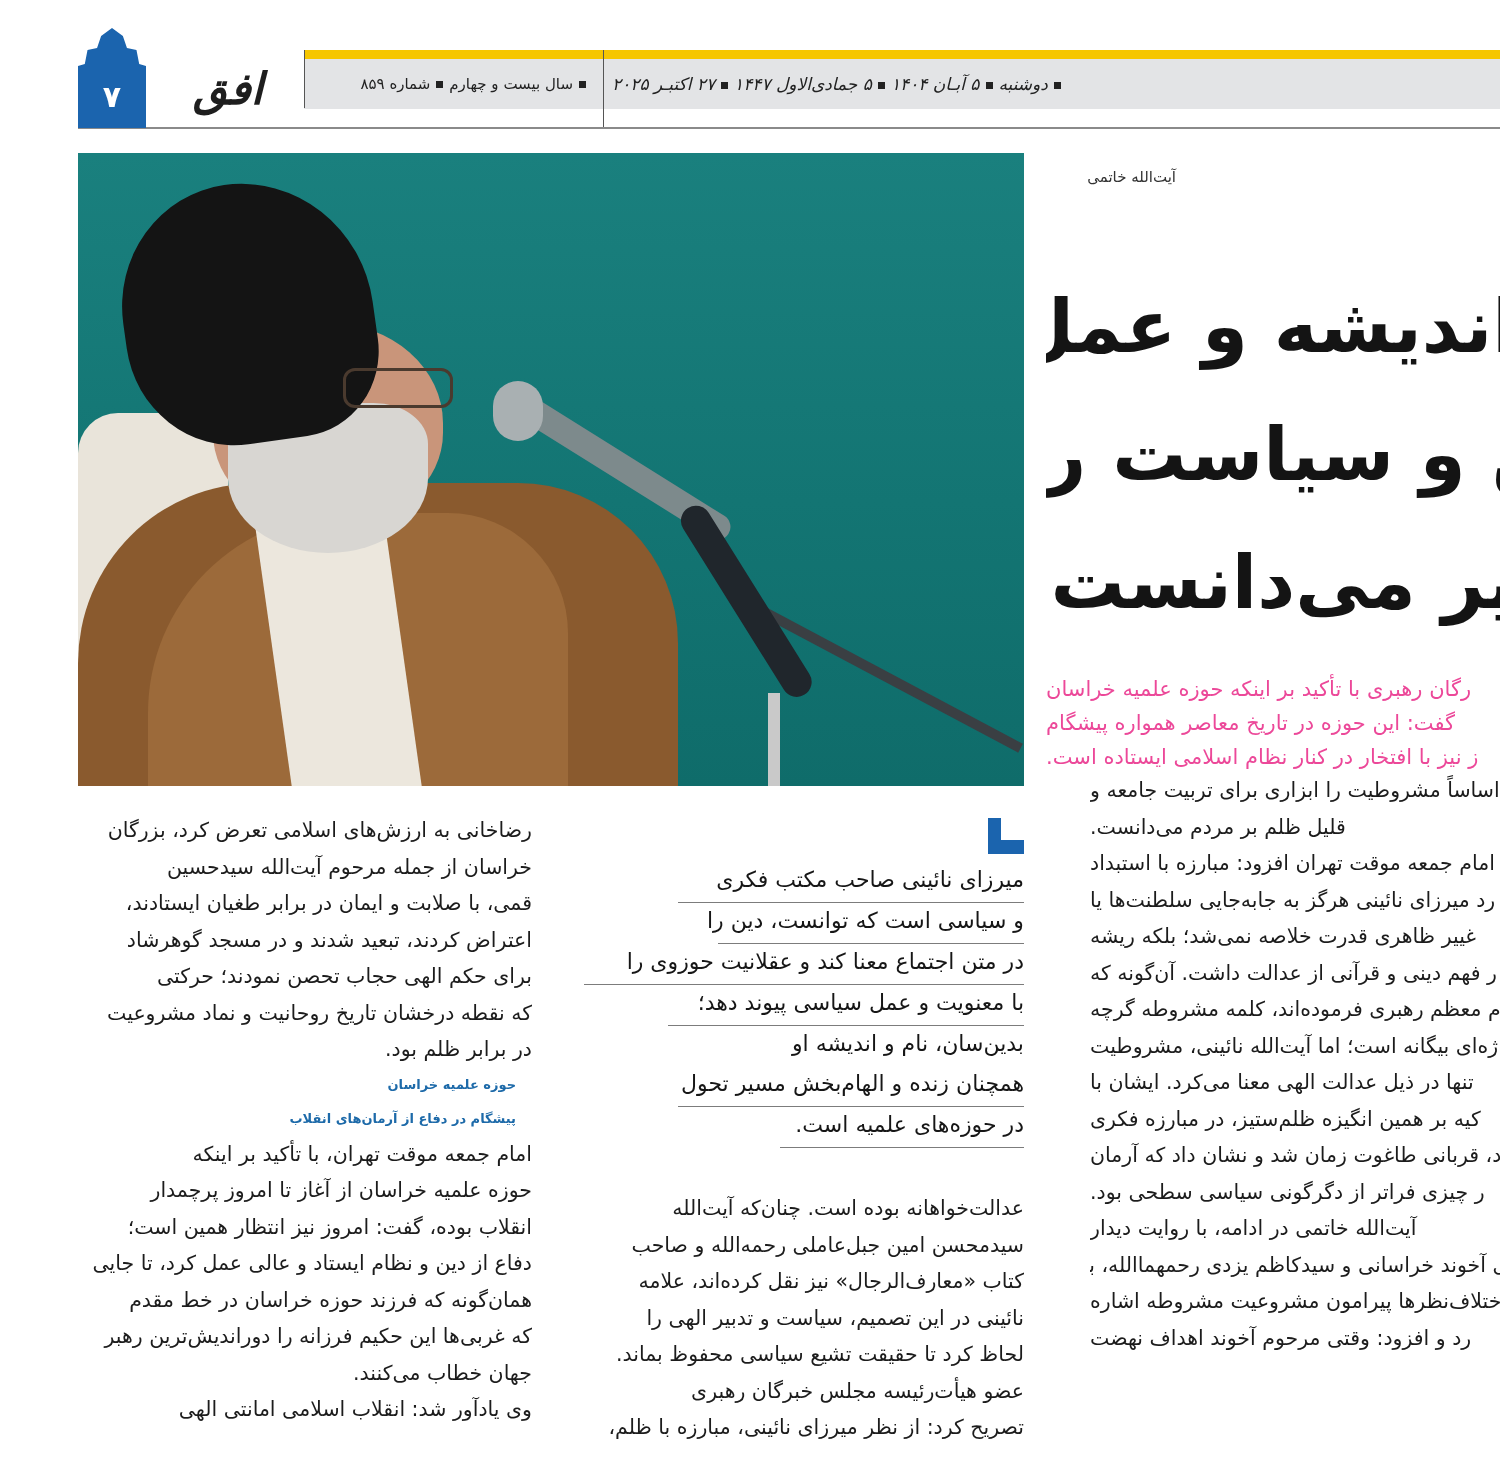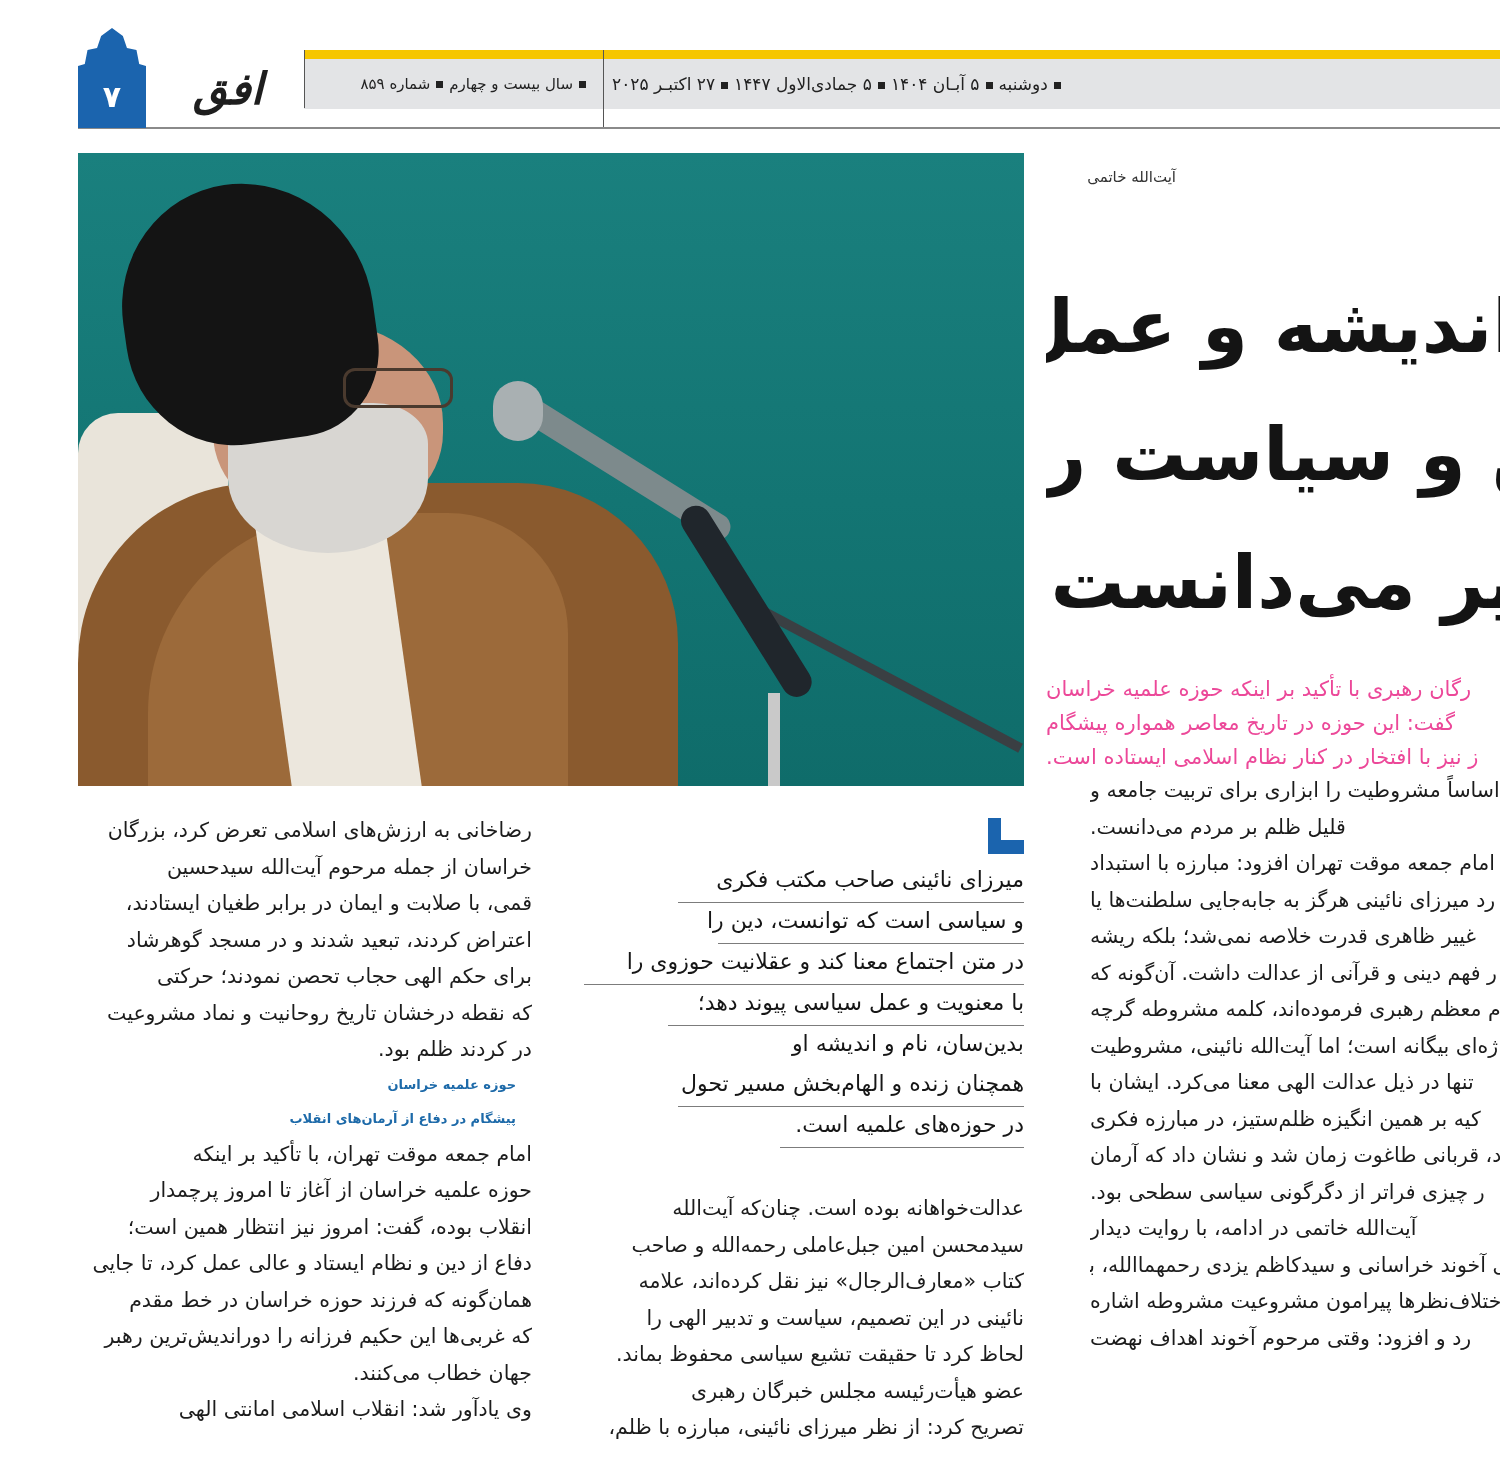--- a/index.html
+++ b/index.html
@@ -26,21 +26,21 @@
   .hdr-band { position: absolute; left: 304px; top: 59px; width: 1196px; height: 50px; background: #e3e4e6; }
   .hdr-divider { position: absolute; left: 603px; top: 50px; width: 1px; height: 78px; background: #555; }
   .hdr-left-tick { position: absolute; left: 304px; top: 50px; width: 1px; height: 58px; background: #555; }
   .hdr-bottom-rule { position: absolute; left: 78px; top: 127px; width: 1422px; height: 2px; background: #8a8a8a; }
   .hdr-issue {
     position: absolute; left: 312px; top: 68px; width: 280px; height: 32px;
     direction: rtl; font-size: 15px; color: #222; line-height: 32px; white-space: nowrap;
   }
   .hdr-date {
     position: absolute; left: 612px; top: 68px; width: 520px; height: 32px;
-    direction: rtl; font-size: 17px; color: #222; line-height: 32px; white-space: nowrap; text-align: left;
+    direction: rtl; font-size: 17px; color: #222; line-height: 32px; white-space: nowrap; text-align: left; font-style: italic;
   }
   .sq { display: inline-block; width: 7px; height: 7px; background: #222; margin: 0 6px; vertical-align: middle; }
 
   
   .photo {
     position: absolute; left: 78px; top: 153px; width: 946px; height: 633px; overflow: hidden;
     background: linear-gradient(180deg, #1a807e 0%, #137573 55%, #0f6c6a 100%);
   }
   .photo .chair { position: absolute; left: 0; top: 260px; width: 150px; height: 380px; background: #e9e4da; border-radius: 40px 0 0 0; }
   .photo .robe { position: absolute; left: 0; top: 330px; width: 600px; height: 320px; background: #8a5a2e; border-radius: 180px 160px 0 0; }
@@ -194,21 +194,21 @@
   <p class="line">تصریح کرد: از نظر میرزای نائینی، مبارزه با ظلم،</p>
 </div>
 
 <div class="col col-left">
   <p class="line">رضاخانی به ارزش‌های اسلامی تعرض کرد، بزرگان</p>
   <p class="line">خراسان از جمله مرحوم آیت‌الله سیدحسین</p>
   <p class="line">قمی، با صلابت و ایمان در برابر طغیان ایستادند،</p>
   <p class="line">اعتراض کردند، تبعید شدند و در مسجد گوهرشاد</p>
   <p class="line">برای حکم الهی حجاب تحصن نمودند؛ حرکتی</p>
   <p class="line">که نقطه درخشان تاریخ روحانیت و نماد مشروعیت</p>
-  <p class="line">در کردند ظلم بود.</p>
+  <p class="line">در برابر ظلم بود.</p>
   <div class="subhead">حوزه علمیه خراسان</div>
   <div class="subhead">پیشگام در دفاع از آرمان‌های انقلاب</div>
   <p class="line"> امام جمعه موقت تهران، با تأکید بر اینکه</p>
   <p class="line">حوزه علمیه خراسان از آغاز تا امروز پرچمدار</p>
   <p class="line">انقلاب بوده، گفت: امروز نیز انتظار همین است؛</p>
   <p class="line">دفاع از دین و نظام ایستاد و عالی عمل کرد، تا جایی</p>
   <p class="line">همان‌گونه که فرزند حوزه خراسان در خط مقدم</p>
   <p class="line">که غربی‌ها این حکیم فرزانه را دوراندیش‌ترین رهبر</p>
   <p class="line">جهان خطاب می‌کنند.</p>
   <p class="line"> وی یادآور شد: انقلاب اسلامی امانتی الهی</p>

